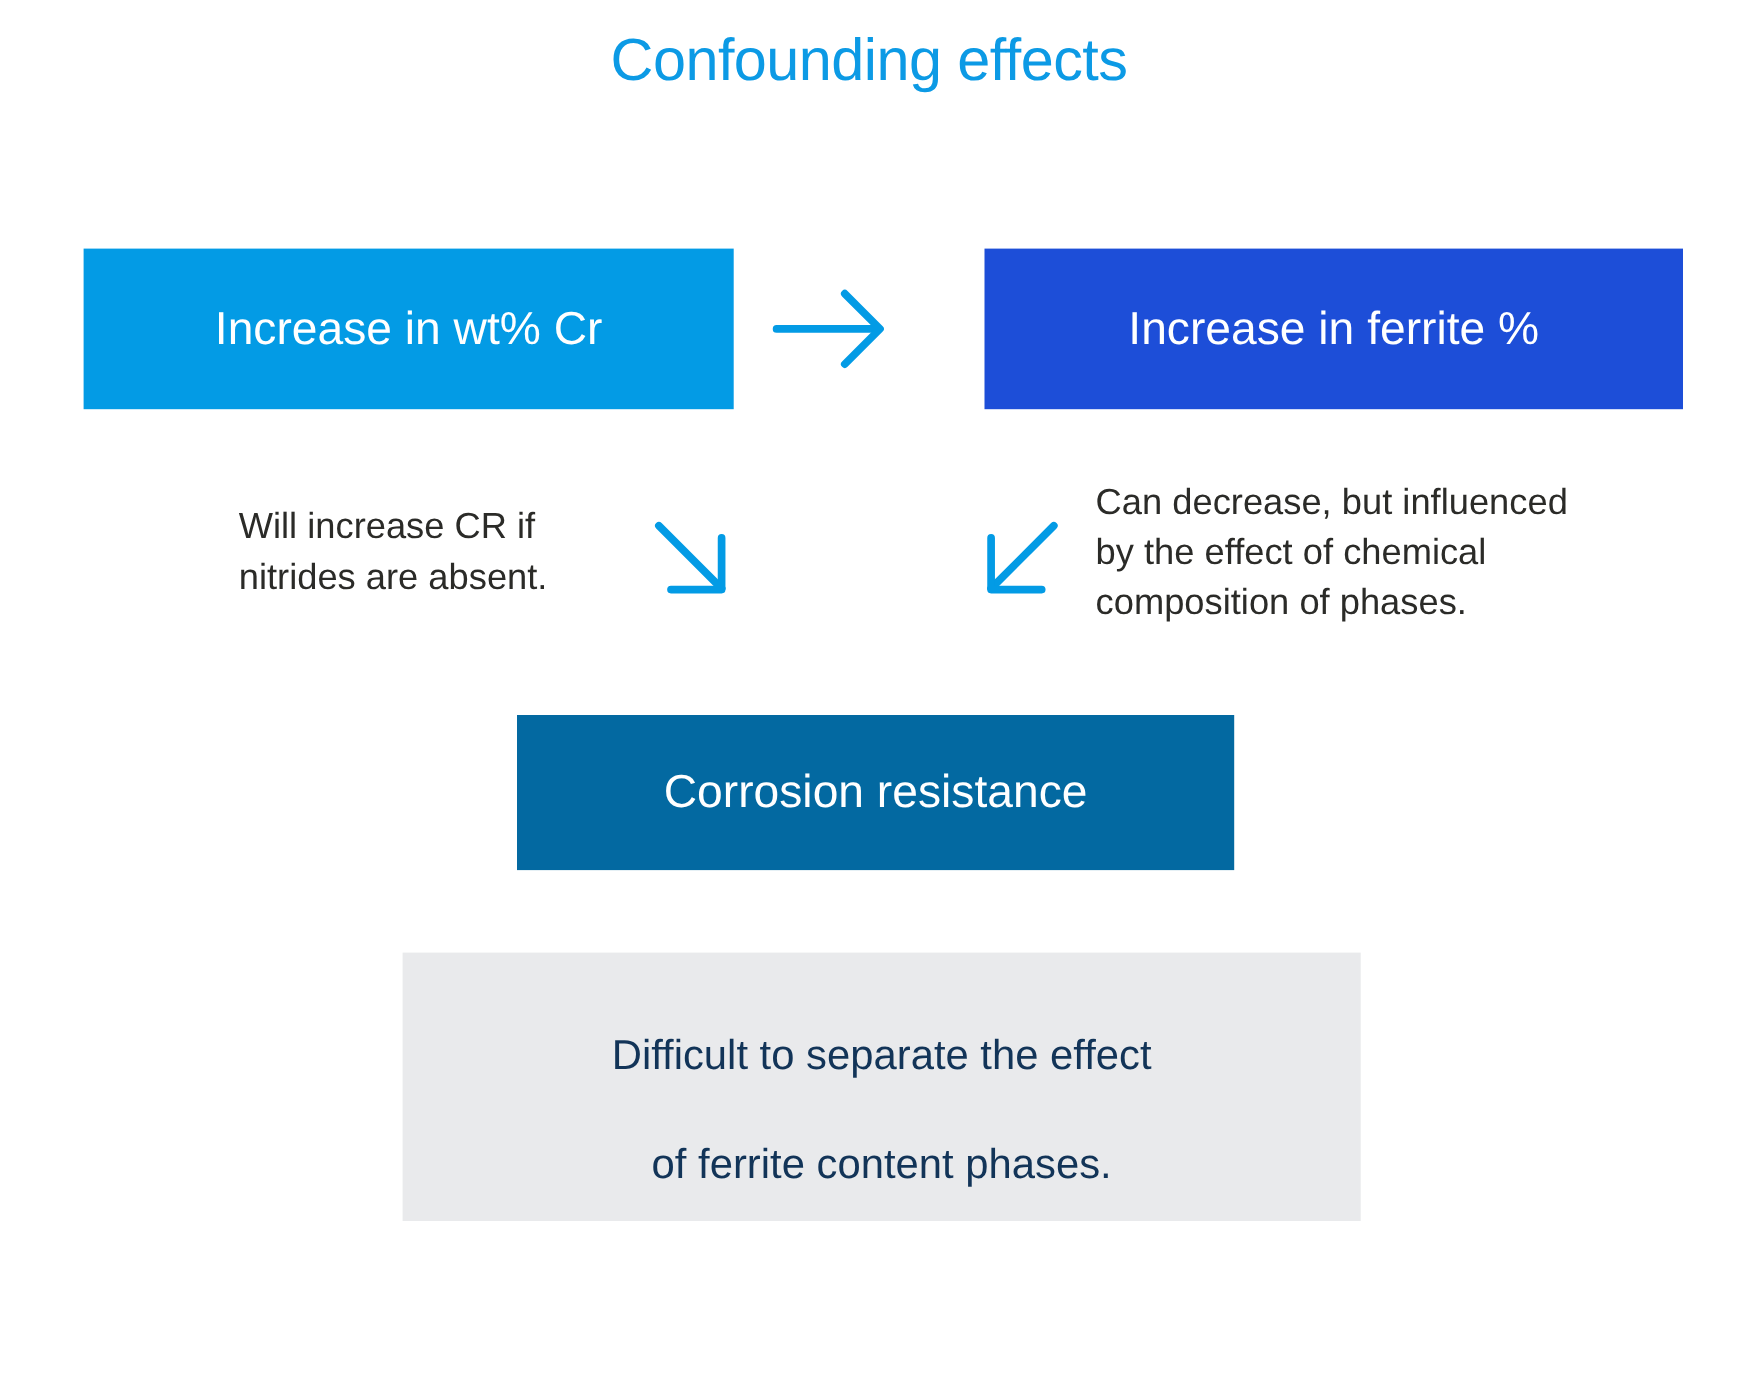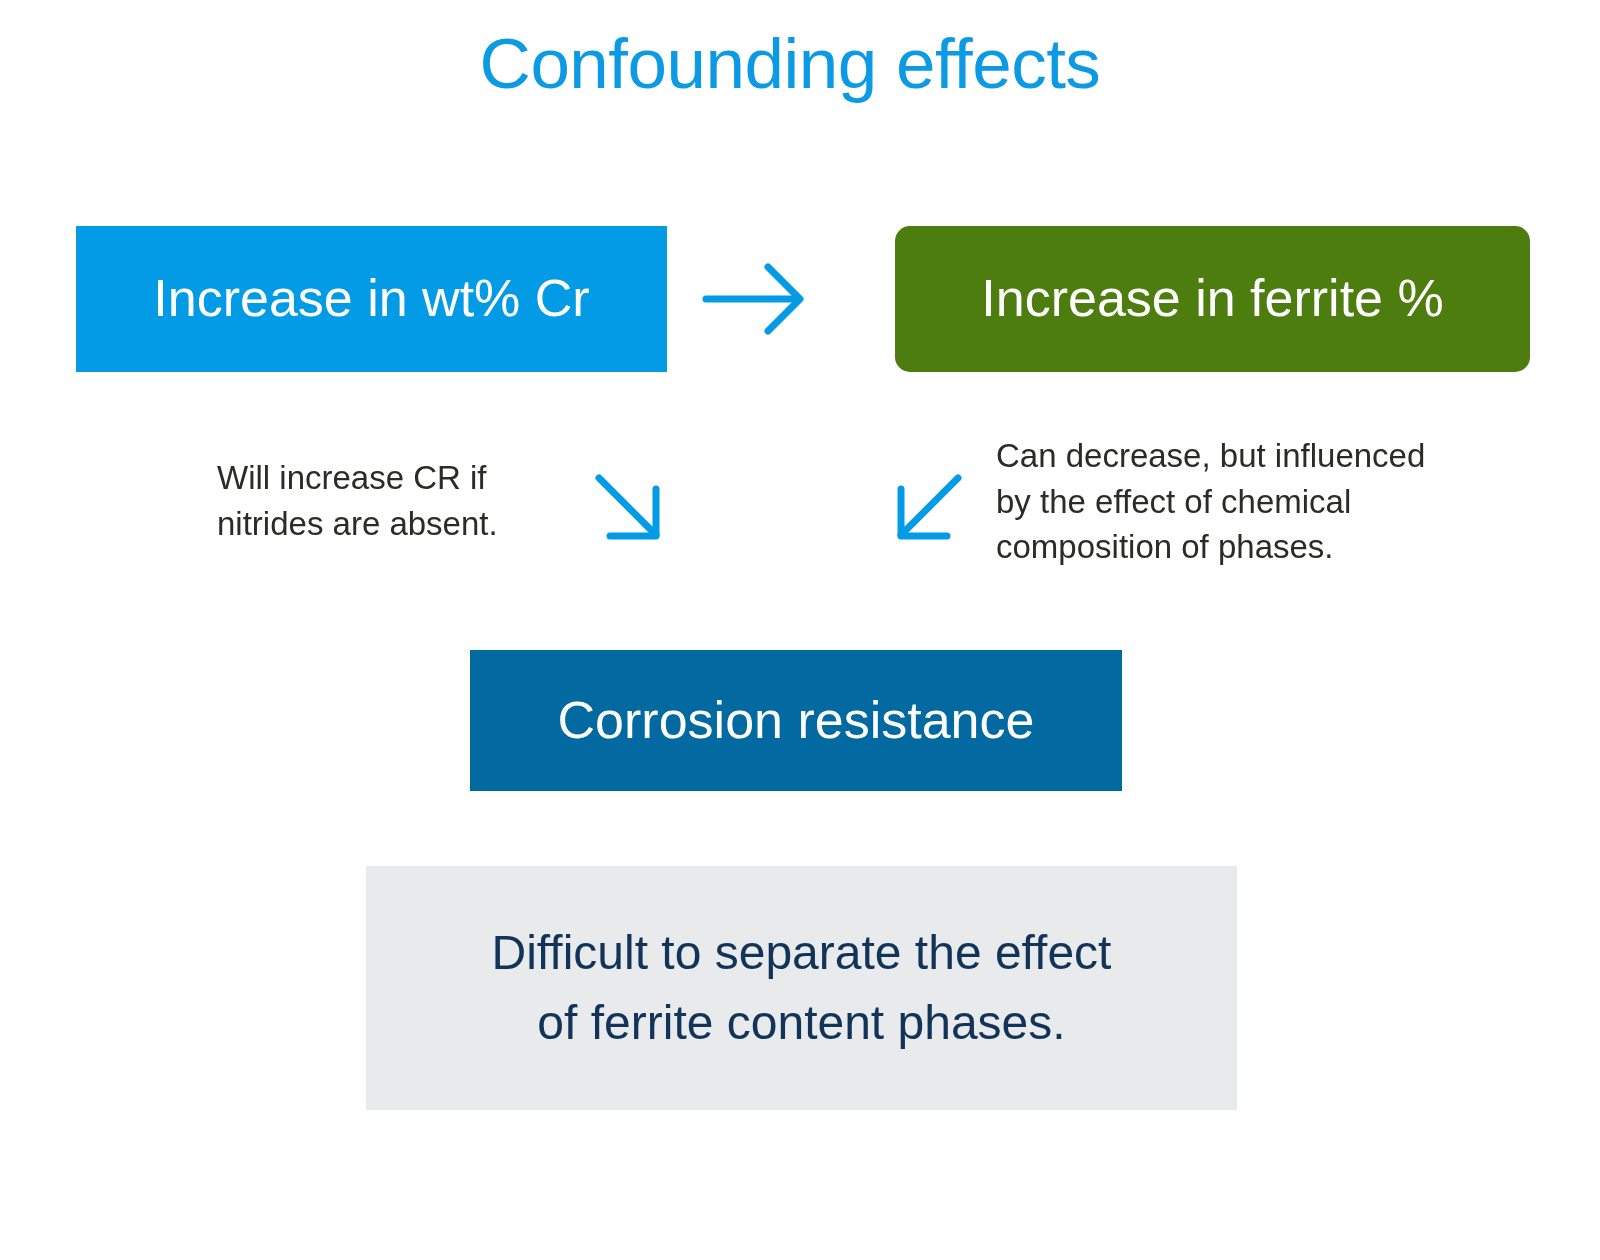--- a/index.html
+++ b/index.html
@@ -19,59 +19,58 @@
     overflow: hidden;
   }
 
   
   #slide-title {
     position: absolute;
     left: 0;
     top: 28px;
     width: 1580px;
     text-align: center;
-    font-size: 71px;
+    font-size: 54px;
     line-height: 1.0;
     color: #0c9ae5;
     font-weight: 400;
     letter-spacing: -0.5px;
     white-space: nowrap;
   }
 
   
   .box {
     position: absolute;
     display: flex;
     align-items: center;
     justify-content: center;
     text-align: center;
     box-sizing: border-box;
   }
   .box-label {
-    font-size: 52px;
+    font-size: 42px;
     line-height: 1.15;
     font-weight: 400;
   }
 
   #box-cr {
     left: 76px;
     top: 226px;
     width: 591px;
     height: 146px;
     background: #039be5;
   }
   #box-cr .box-label { color: #ffffff; }
 
   #box-ferrite {
     left: 895px;
     top: 226px;
     width: 635px;
     height: 146px;
-    background: #4d7c0f;
-    border-radius: 15px;
+    background: #1d4ed8;
   }
   #box-ferrite .box-label { color: #ffffff; }
 
   #box-corrosion {
     left: 470px;
     top: 650px;
     width: 652px;
     height: 141px;
     background: #0369a1;
   }
@@ -80,22 +79,23 @@
   #box-conclusion {
     left: 366px;
     top: 866px;
     width: 871px;
     height: 244px;
     background: #e9eaec;
     flex-direction: column;
   }
   #box-conclusion .box-label {
     color: #123458;
-    font-size: 48px;
+    font-size: 38px;
     line-height: 1.45;
+    margin-top: 44px;
   }
 
   
   .note {
     position: absolute;
     font-size: 33px;
     line-height: 1.38;
     color: #2b2b28;
     font-weight: 400;
     white-space: pre-line;

